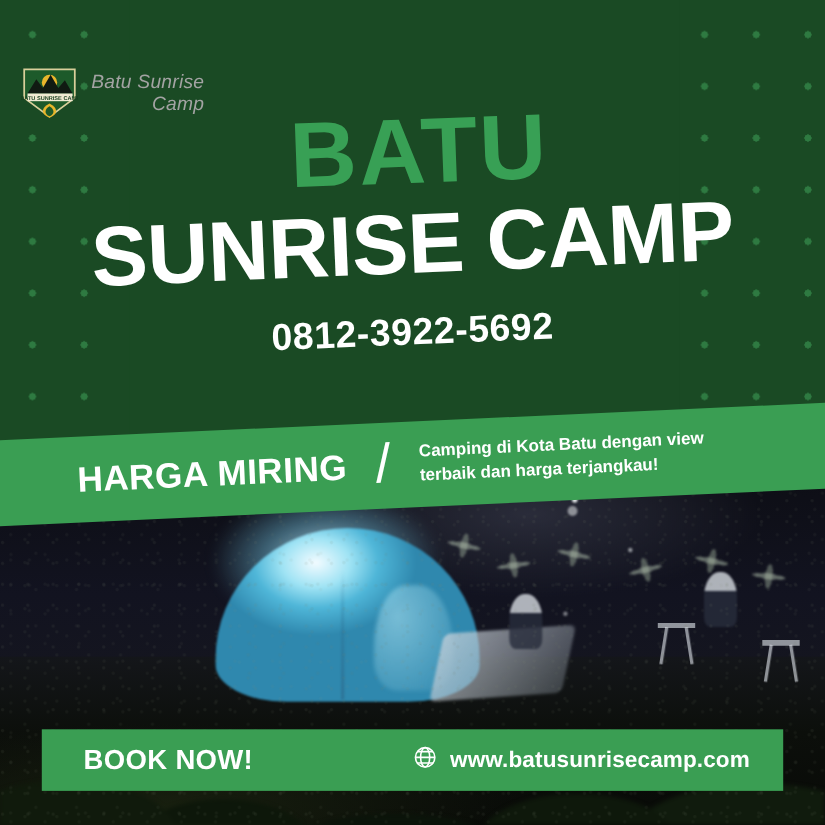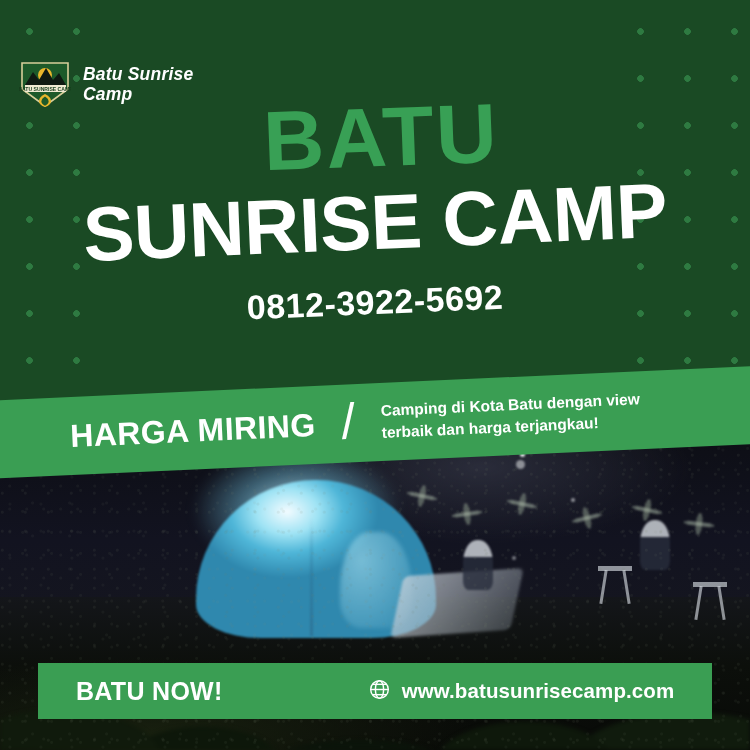--- a/index.html
+++ b/index.html
@@ -163,27 +163,28 @@
   
   .logo-lockup{
     position:absolute;left:19px;top:59px;
     display:flex;align-items:center;gap:12px;
     z-index:12;
   }
   .logo-mark{
     position:relative;width:52px;height:50px;flex:0 0 52px;
   }
   .brand-name{
-    color:#ffffff;
+    color:#a3a3a3;
     font-size:17.5px;
-    font-weight:bold;
+    font-weight:normal;
     font-style:italic;
     line-height:1.16;
     letter-spacing:.2px;
     white-space:pre-line;
+    text-align:right;
   }
 
   
   .headline{
     position:absolute;left:0;right:0;top:96px;
     z-index:11;text-align:center;
   }
   .h-batu{
     display:block;
     color:#38a055;
@@ -347,21 +348,21 @@
 
   <div class="banner">
     <div class="banner-inner">
       <span class="banner-title">HARGA MIRING</span>
       <span class="banner-slash">/</span>
       <span class="banner-tagline">Camping di Kota Batu dengan view terbaik dan harga terjangkau!</span>
     </div>
   </div>
 
   <div class="cta">
-    <span class="cta-book">BATU NOW!</span>
+    <span class="cta-book">BOOK NOW!</span>
     <span class="cta-web">
       <span>
         <svg viewBox="0 0 24 24" width="23" height="23" fill="none" stroke="#ffffff" stroke-width="1.5" aria-hidden="true">
           <circle cx="12" cy="12" r="9.2"></circle>
           <ellipse cx="12" cy="12" rx="4.3" ry="9.2"></ellipse>
           <line x1="2.8" y1="12" x2="21.2" y2="12"></line>
           <line x1="4.6" y1="6.6" x2="19.4" y2="6.6"></line>
           <line x1="4.6" y1="17.4" x2="19.4" y2="17.4"></line>
         </svg>
       </span>

